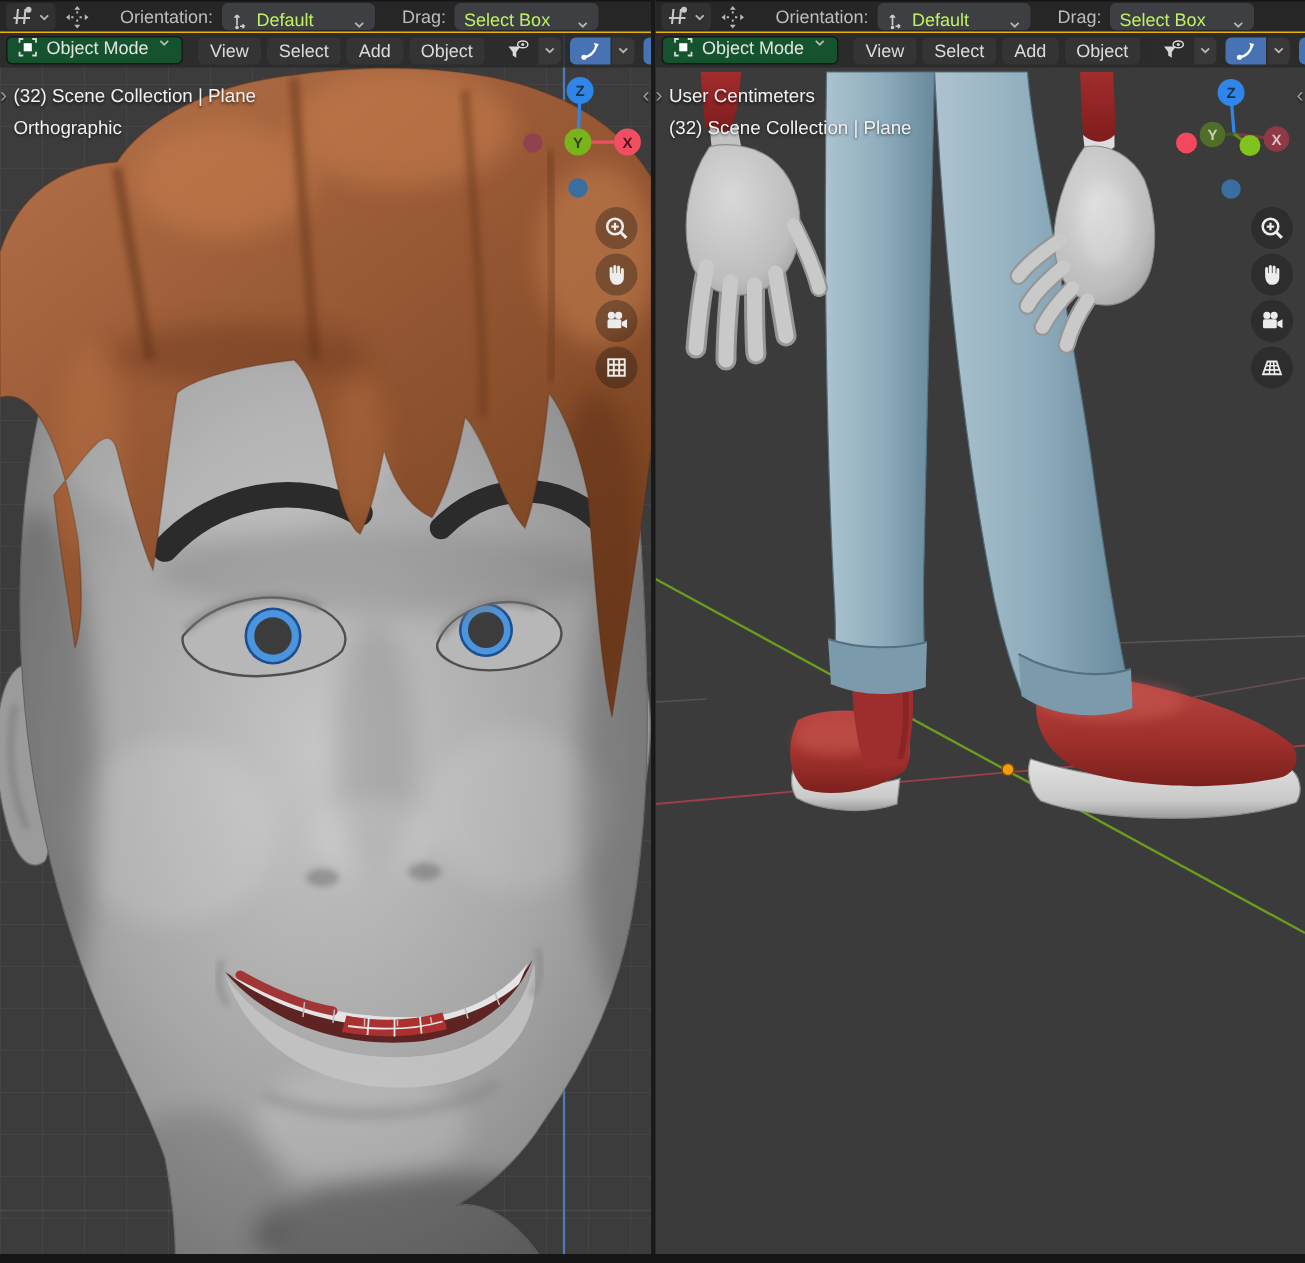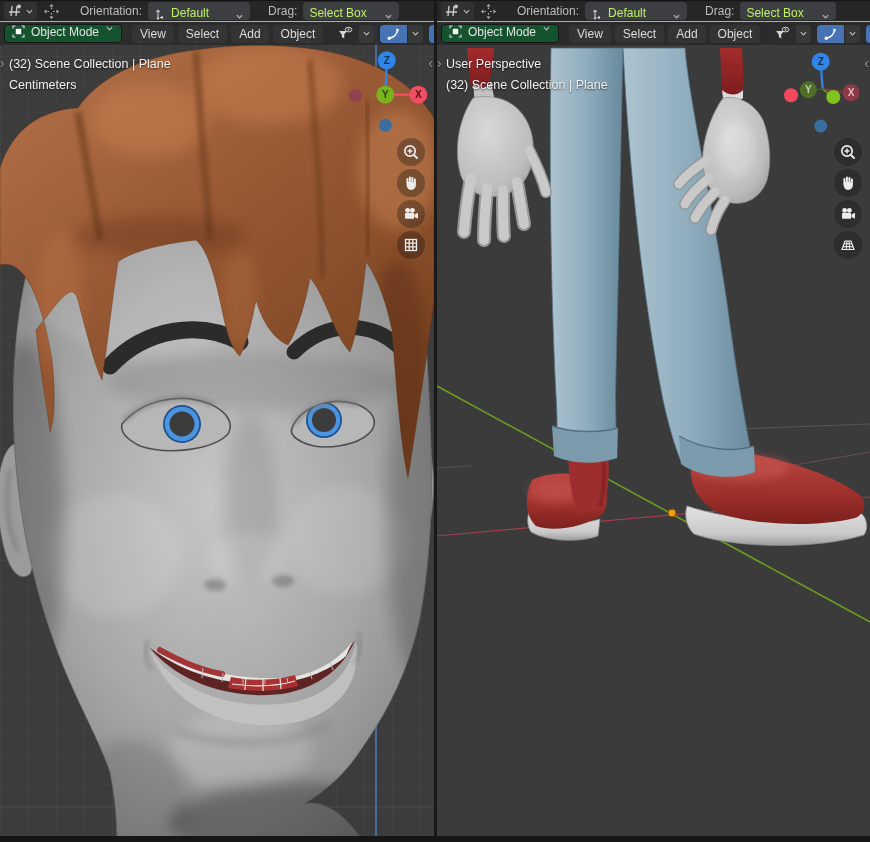--- a/index.html
+++ b/index.html
@@ -271,21 +271,21 @@
       <div class="igroup">
         <div class="iconbtn active">
           
         </div>
 
       </div>
     </div>
 
     <div class="vtext">
       <div>(32) Scene Collection | Plane</div>
-      <div>Centimeters</div>
+      <div>Orthographic</div>
     </div>
 
     <svg class="gizmo" width="92" height="92" viewBox="0 0 92 92">
       <line x1="45.7" y1="16.3" x2="44.3" y2="48.7" stroke="#2f86e8" stroke-width="2.2"></line>
       <line x1="44.3" y1="48.7" x2="77.3" y2="48.7" stroke="#ef4e63" stroke-width="2.2"></line>
       <circle cx="14.3" cy="49.3" r="6.5" fill="#91414f"></circle>
       <circle cx="44.3" cy="79.3" r="6.5" fill="#3a6da0"></circle>
       <circle cx="45.7" cy="14.3" r="9" fill="#2f86e8"></circle>
       <text x="45.7" y="18" font-size="10" font-weight="bold" fill="#16324f" text-anchor="middle">Z</text>
       <circle cx="44.3" cy="48.7" r="9" fill="#7ab41c"></circle>
@@ -490,21 +490,21 @@
       </div>
       <div class="igroup">
         <div class="iconbtn active">
           
         </div>
 
       </div>
     </div>
 
     <div class="vtext">
-      <div>User Perspective</div>
+      <div>User Centimeters</div>
       <div>(32) Scene Collection | Plane</div>
     </div>
 
     <svg class="gizmo" width="92" height="92" viewBox="0 0 92 92">
       <line x1="45.7" y1="17.7" x2="47.7" y2="43.3" stroke="#2f86e8" stroke-width="2.2"></line>
       <line x1="47.7" y1="43.3" x2="76" y2="46.7" stroke="#7e3a44" stroke-width="2"></line>
       <line x1="47.7" y1="43.3" x2="40" y2="43.6" stroke="#3d5a23" stroke-width="2"></line>
       <line x1="47.7" y1="43.3" x2="58.3" y2="51" stroke="#5c8f18" stroke-width="2"></line>
       <circle cx="16" cy="49.3" r="7" fill="#f4485e"></circle>
       <circle cx="58.3" cy="51" r="7" fill="#7fc31c"></circle>

